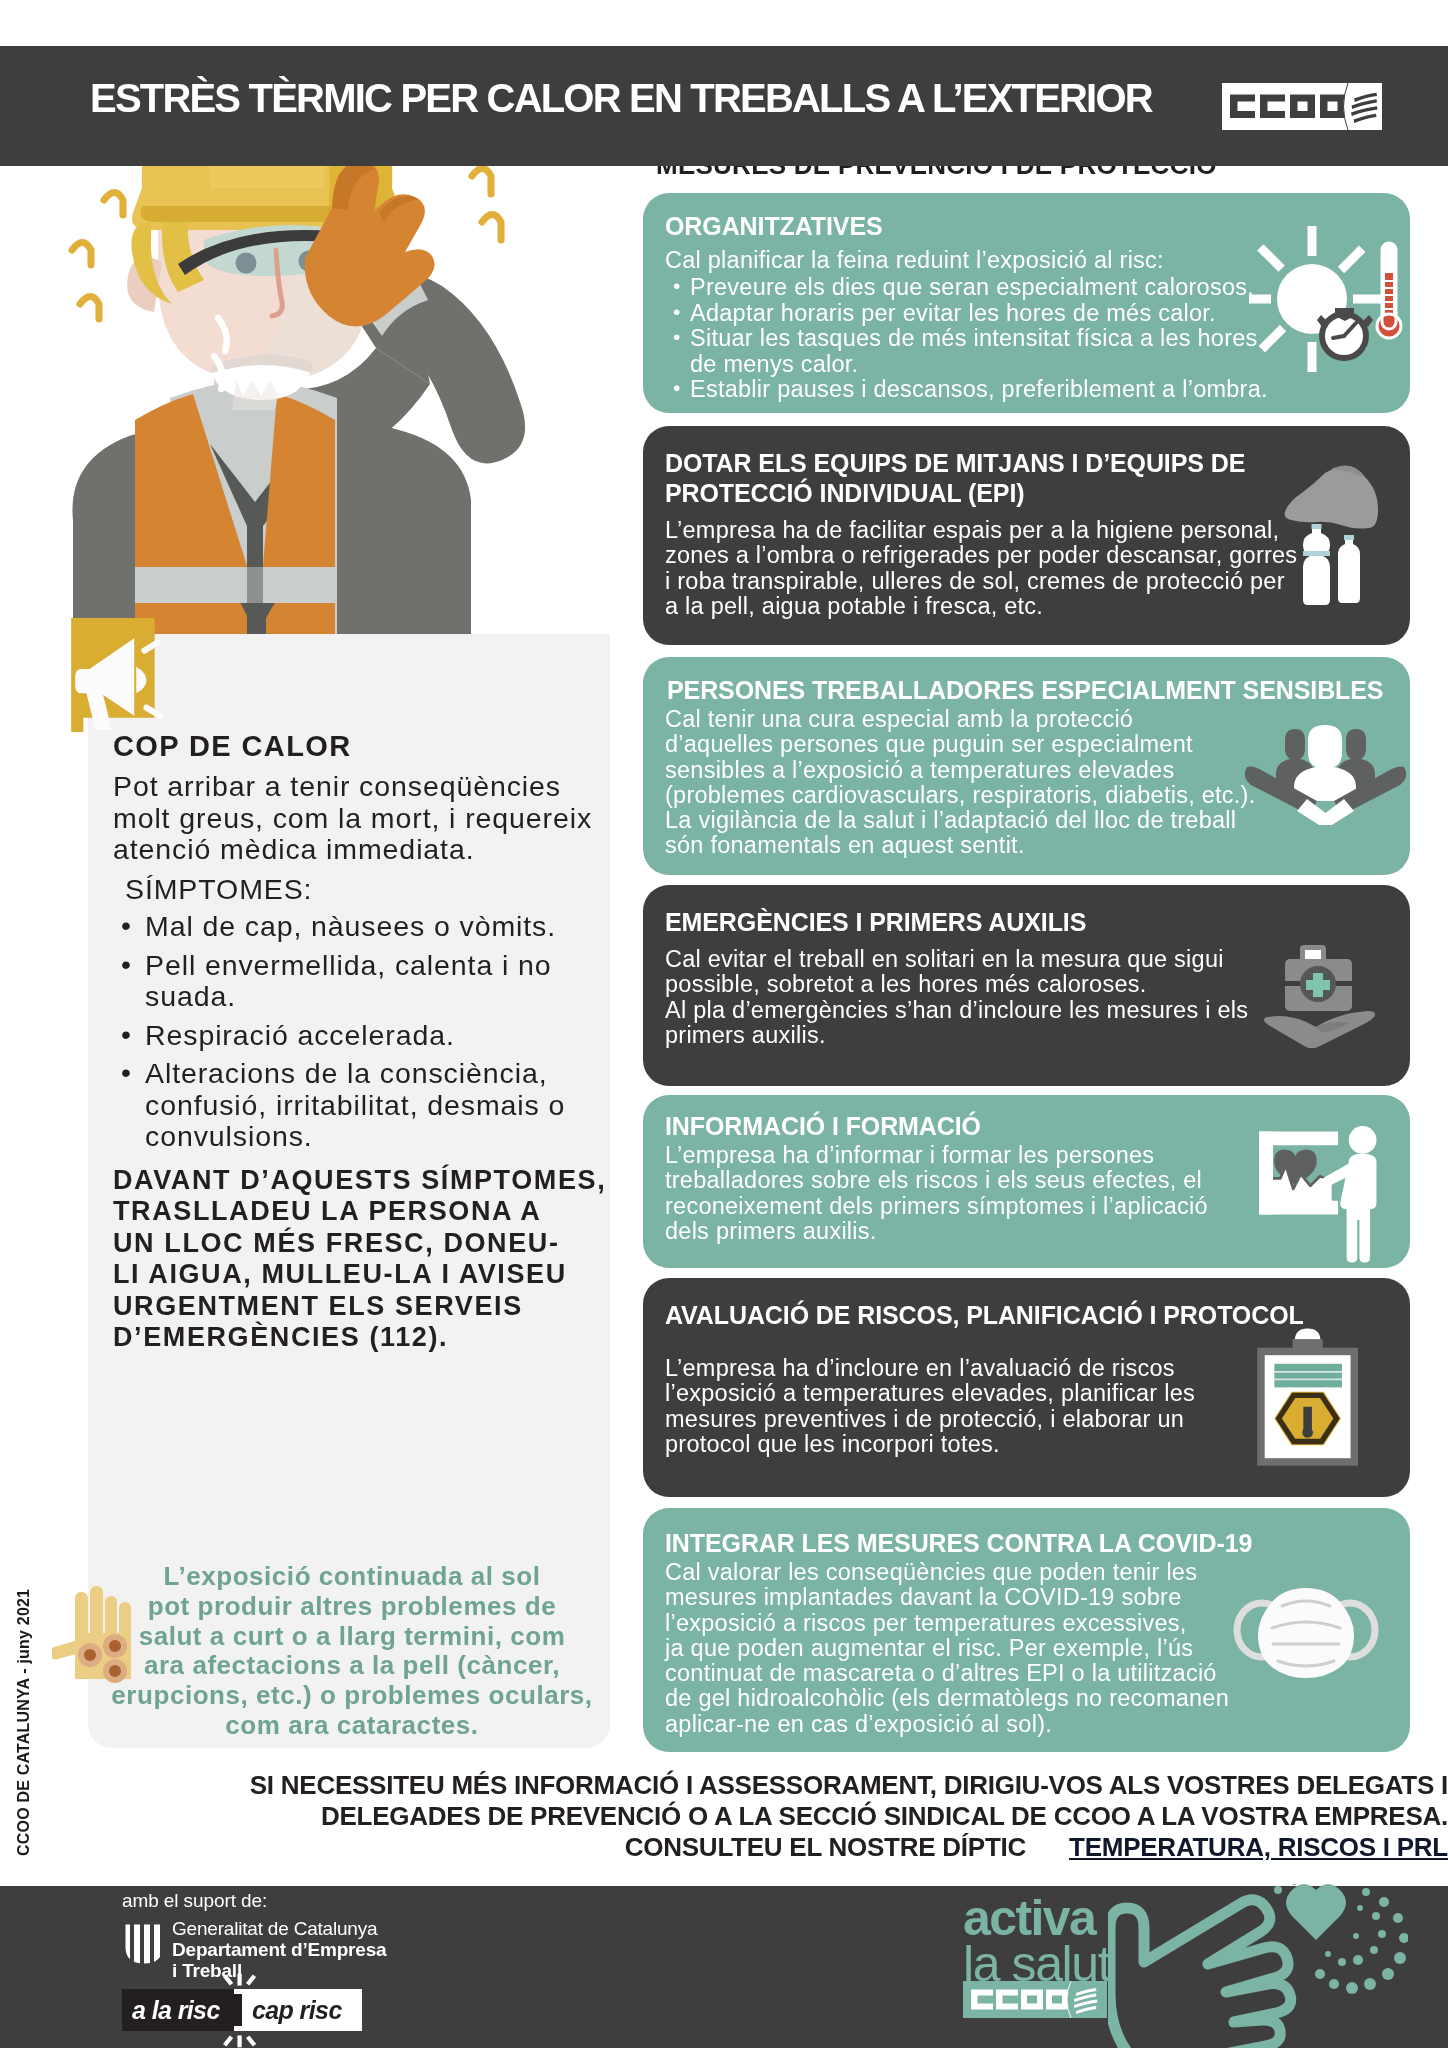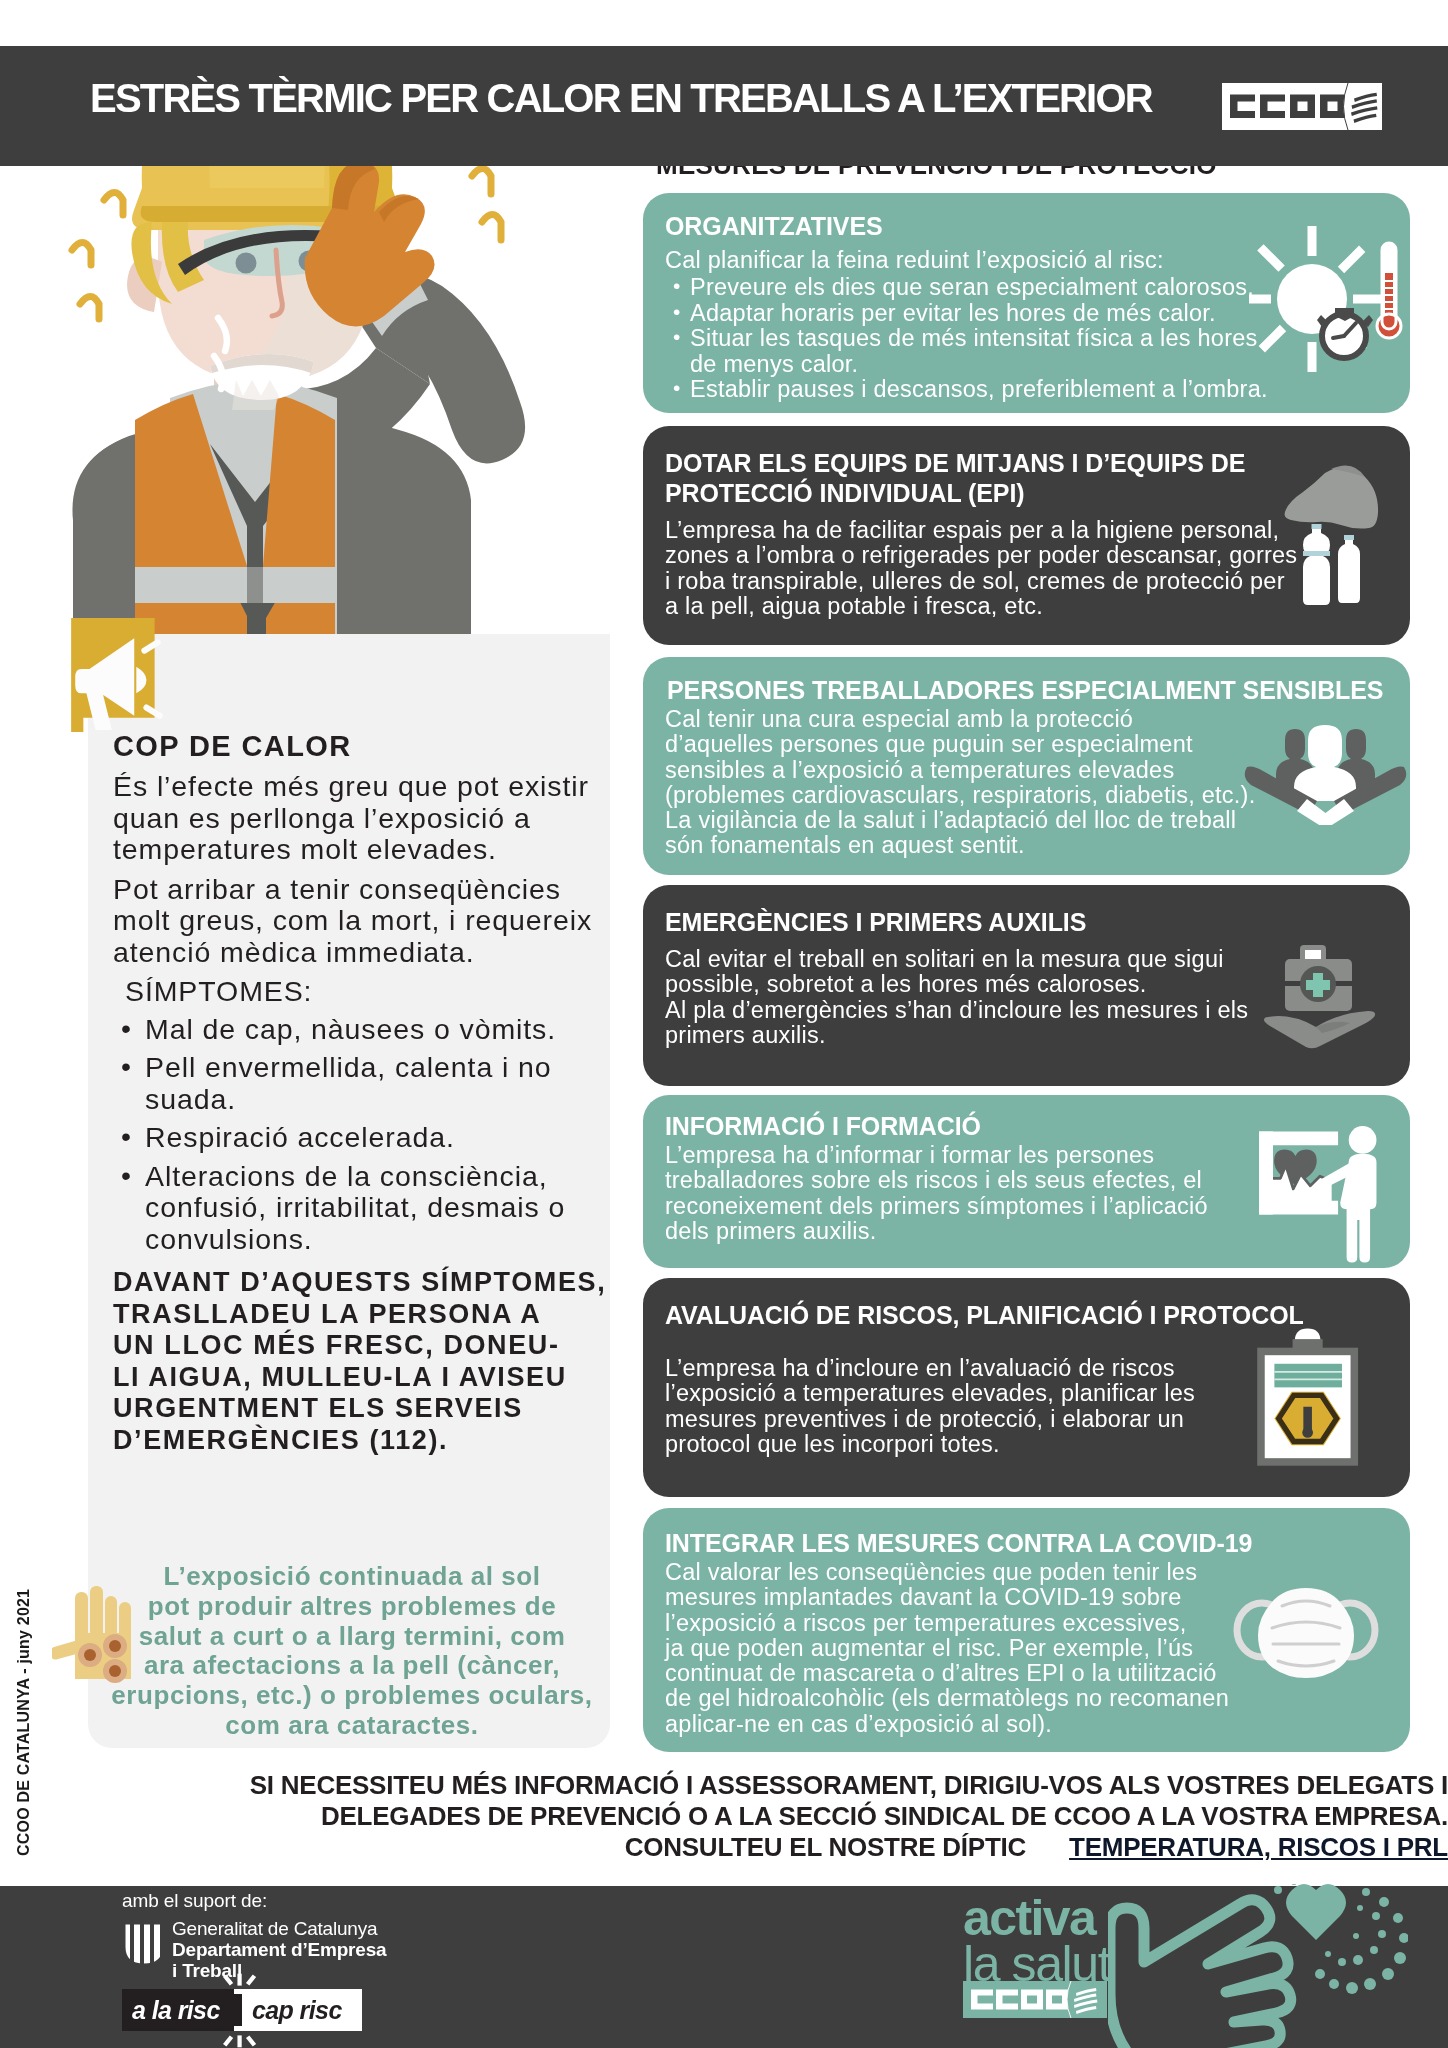--- a/index.html
+++ b/index.html
@@ -161,23 +161,20 @@
     <path d="M62 20 l-44 30 h-8 q-6 0 -6 8 v8 q0 8 6 8 h5 l9 36 h16 l-9 -36 h-2 l33 22 z" fill="#FCFCFC"></path>
     <path d="M64 48 q10 6 10 13 q0 8 -10 13 z" fill="#FCFCFC"></path>
     <g stroke="#FCFCFC" stroke-width="6" stroke-linecap="round">
       <path d="M72 32 l13 -8"></path>
       <path d="M74 88 l13 8"></path>
     </g>
   </svg>
 
   <div class="lp-inner">
     <div class="lp-h">COP DE CALOR</div>
-    <div class="lp-p">És l’efecte més greu que pot existir
-quan es perllonga l’exposició a
-temperatures molt elevades.</div>
     <div class="lp-p">Pot arribar a tenir conseqüències
 molt greus, com la mort, i requereix
 atenció mèdica immediata.</div>
     <div class="lp-sym">SÍMPTOMES:</div>
     <div class="lp-li">Mal de cap, nàusees o vòmits.</div>
     <div class="lp-li">Pell envermellida, calenta i no
 suada.</div>
     <div class="lp-li">Respiració accelerada.</div>
     <div class="lp-li">Alteracions de la consciència,
 confusió, irritabilitat, desmais o

